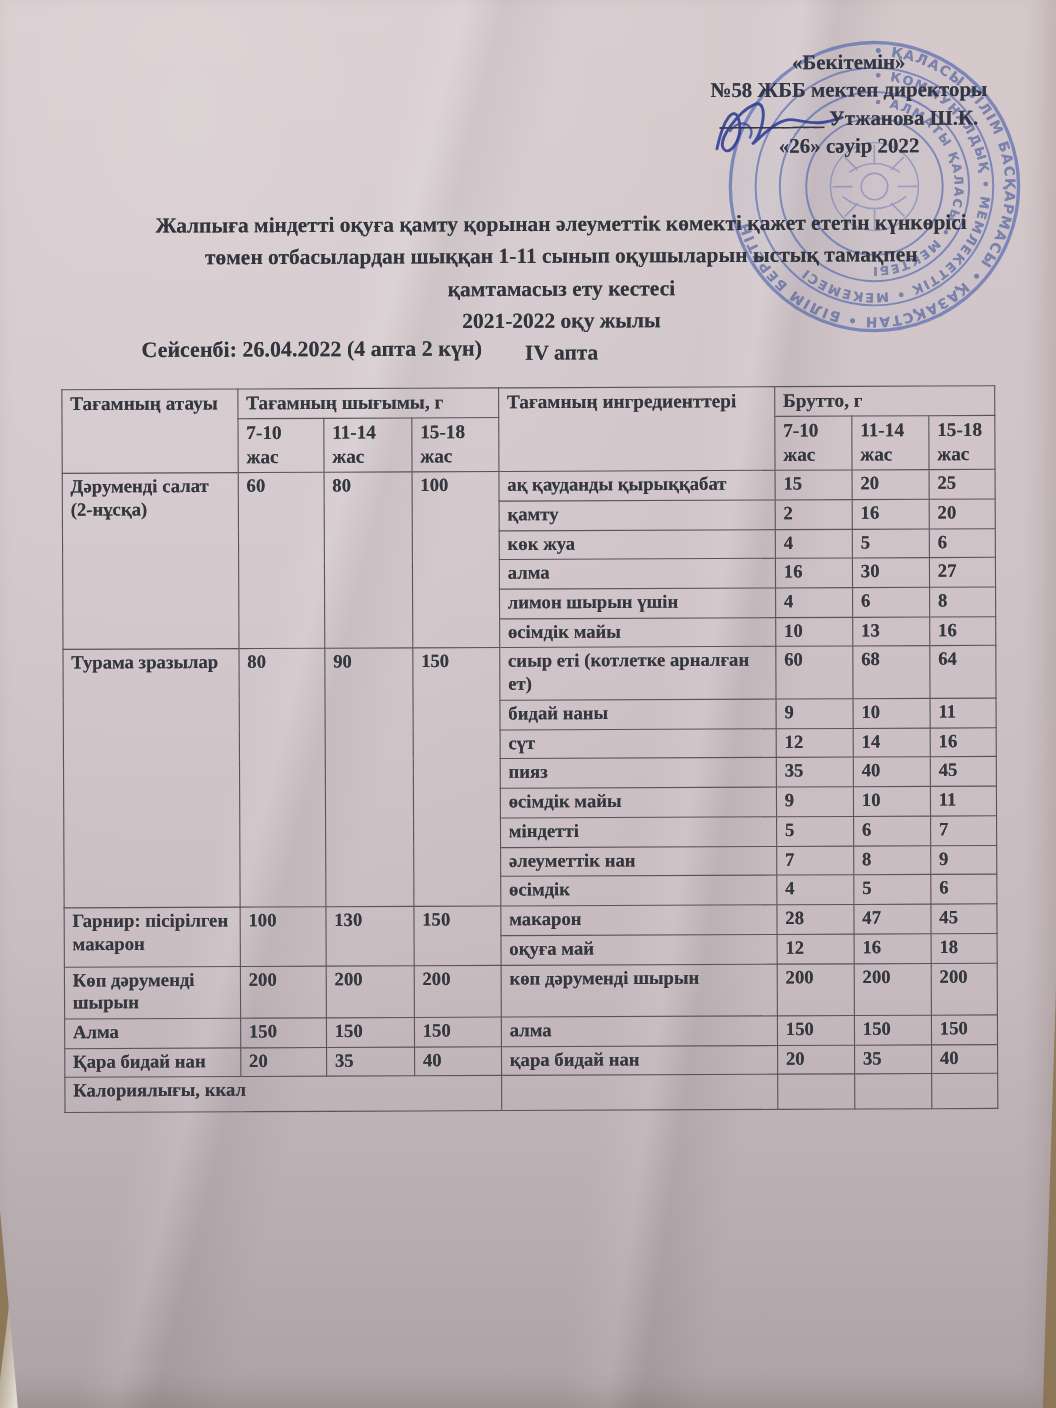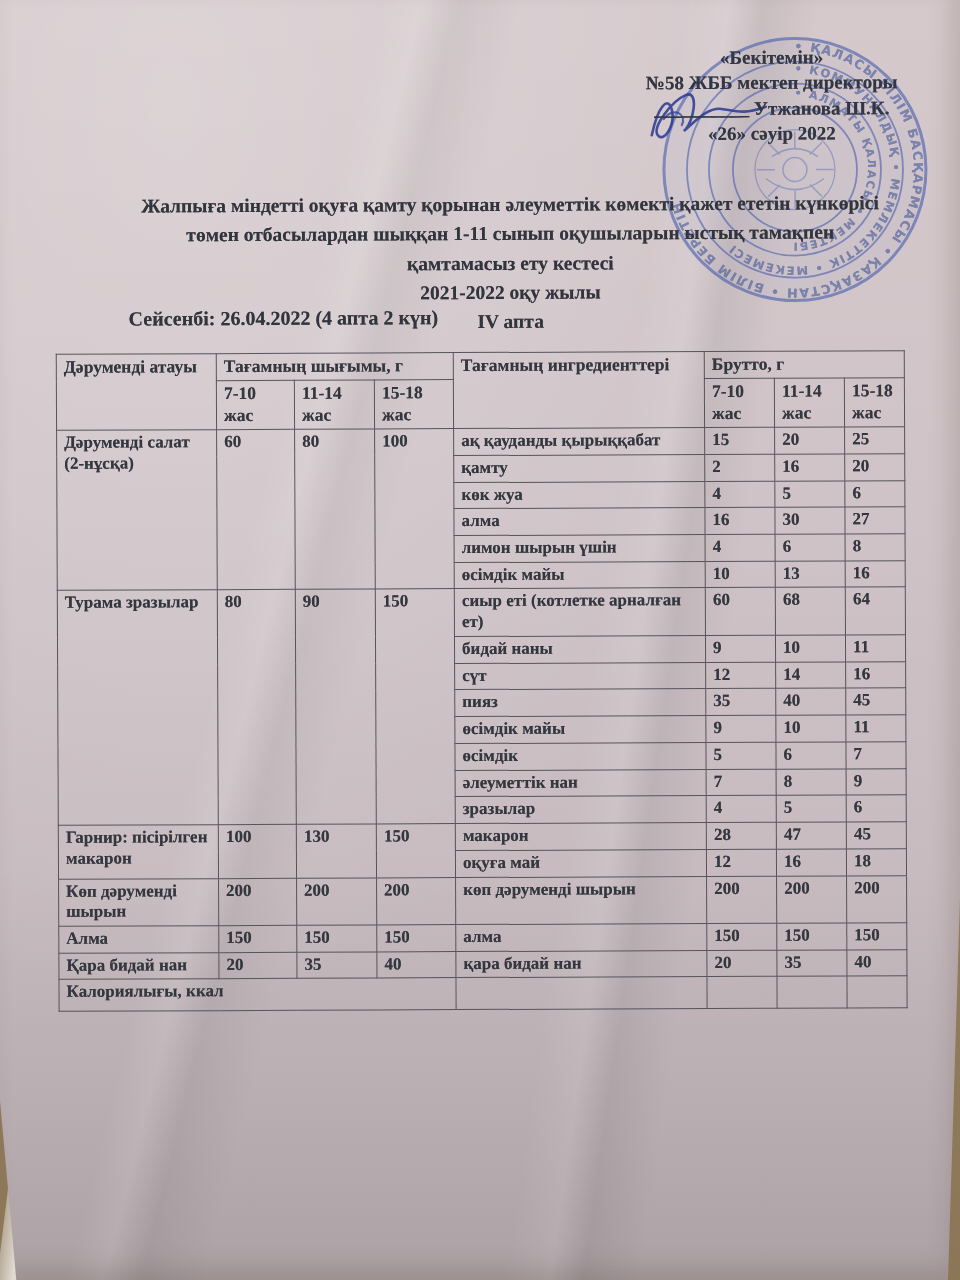--- a/index.html
+++ b/index.html
@@ -133,21 +133,21 @@
           <col style="width:78px">
           <col style="width:80px">
           <col style="width:79px">
         <col style="width:251px">
           <col style="width:70px">
           <col style="width:70px">
           <col style="width:60px">
       </colgroup>
       <thead>
         <tr>
-          <th rowspan="2">Дәруменді атауы</th>
+          <th rowspan="2">Тағамның атауы</th>
           <th colspan="3">Тағамның шығымы, г</th>
           <th rowspan="2">Тағамның ингредиенттері</th>
           <th colspan="3">Брутто, г</th>
         </tr>
         <tr class="hdr-sub">
           <th>7-10 жас</th>
           <th>11-14 жас</th>
           <th>15-18 жас</th>
           <th>7-10 жас</th>
           <th>11-14 жас</th>
@@ -223,33 +223,33 @@
             <td>40</td>
             <td>45</td>
           </tr>
           <tr>
             <td>өсімдік майы</td>
             <td>9</td>
             <td>10</td>
             <td>11</td>
           </tr>
           <tr>
-            <td>өсімдік</td>
+            <td>міндетті</td>
             <td>5</td>
             <td>6</td>
             <td>7</td>
           </tr>
           <tr>
             <td>әлеуметтік нан</td>
             <td>7</td>
             <td>8</td>
             <td>9</td>
           </tr>
           <tr>
-            <td>зразылар</td>
+            <td>өсімдік</td>
             <td>4</td>
             <td>5</td>
             <td>6</td>
           </tr>
           <tr>
             <td rowspan="2">Гарнир: пісірілген макарон</td>
             <td rowspan="2">100</td>
             <td rowspan="2">130</td>
             <td rowspan="2">150</td>
             <td>макарон</td>

